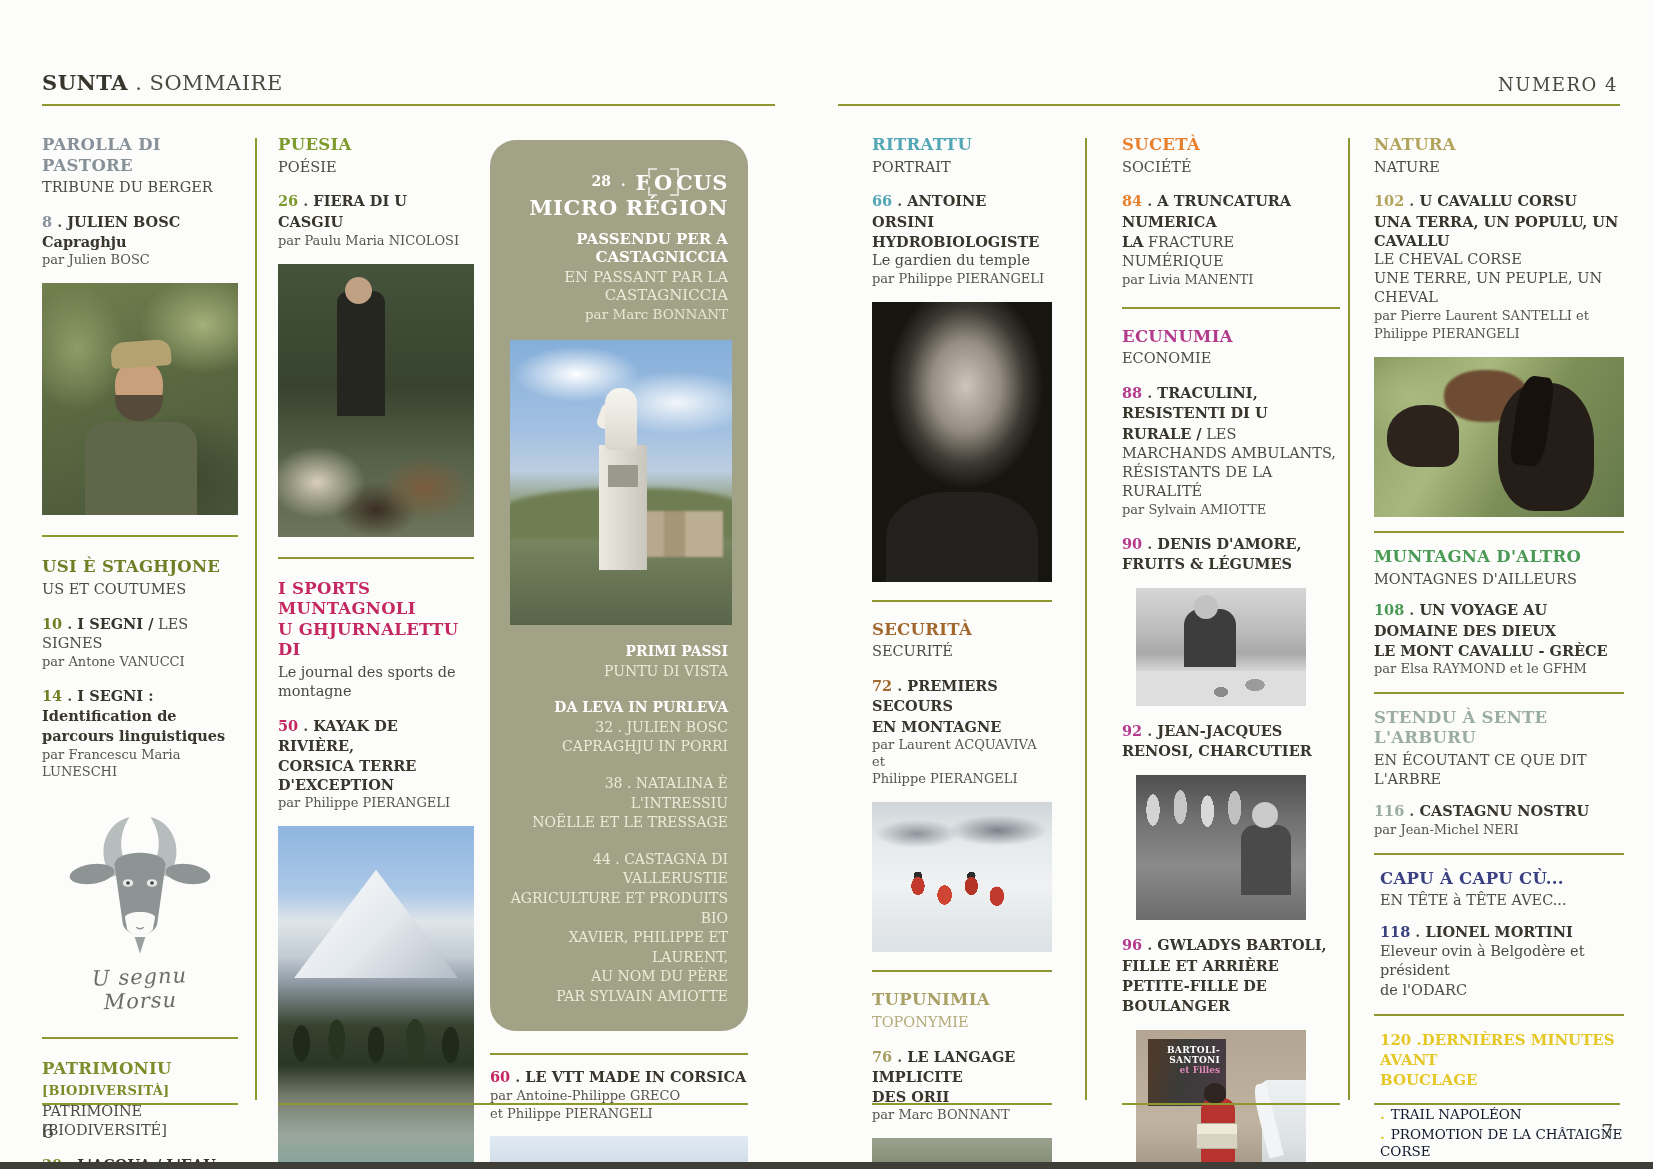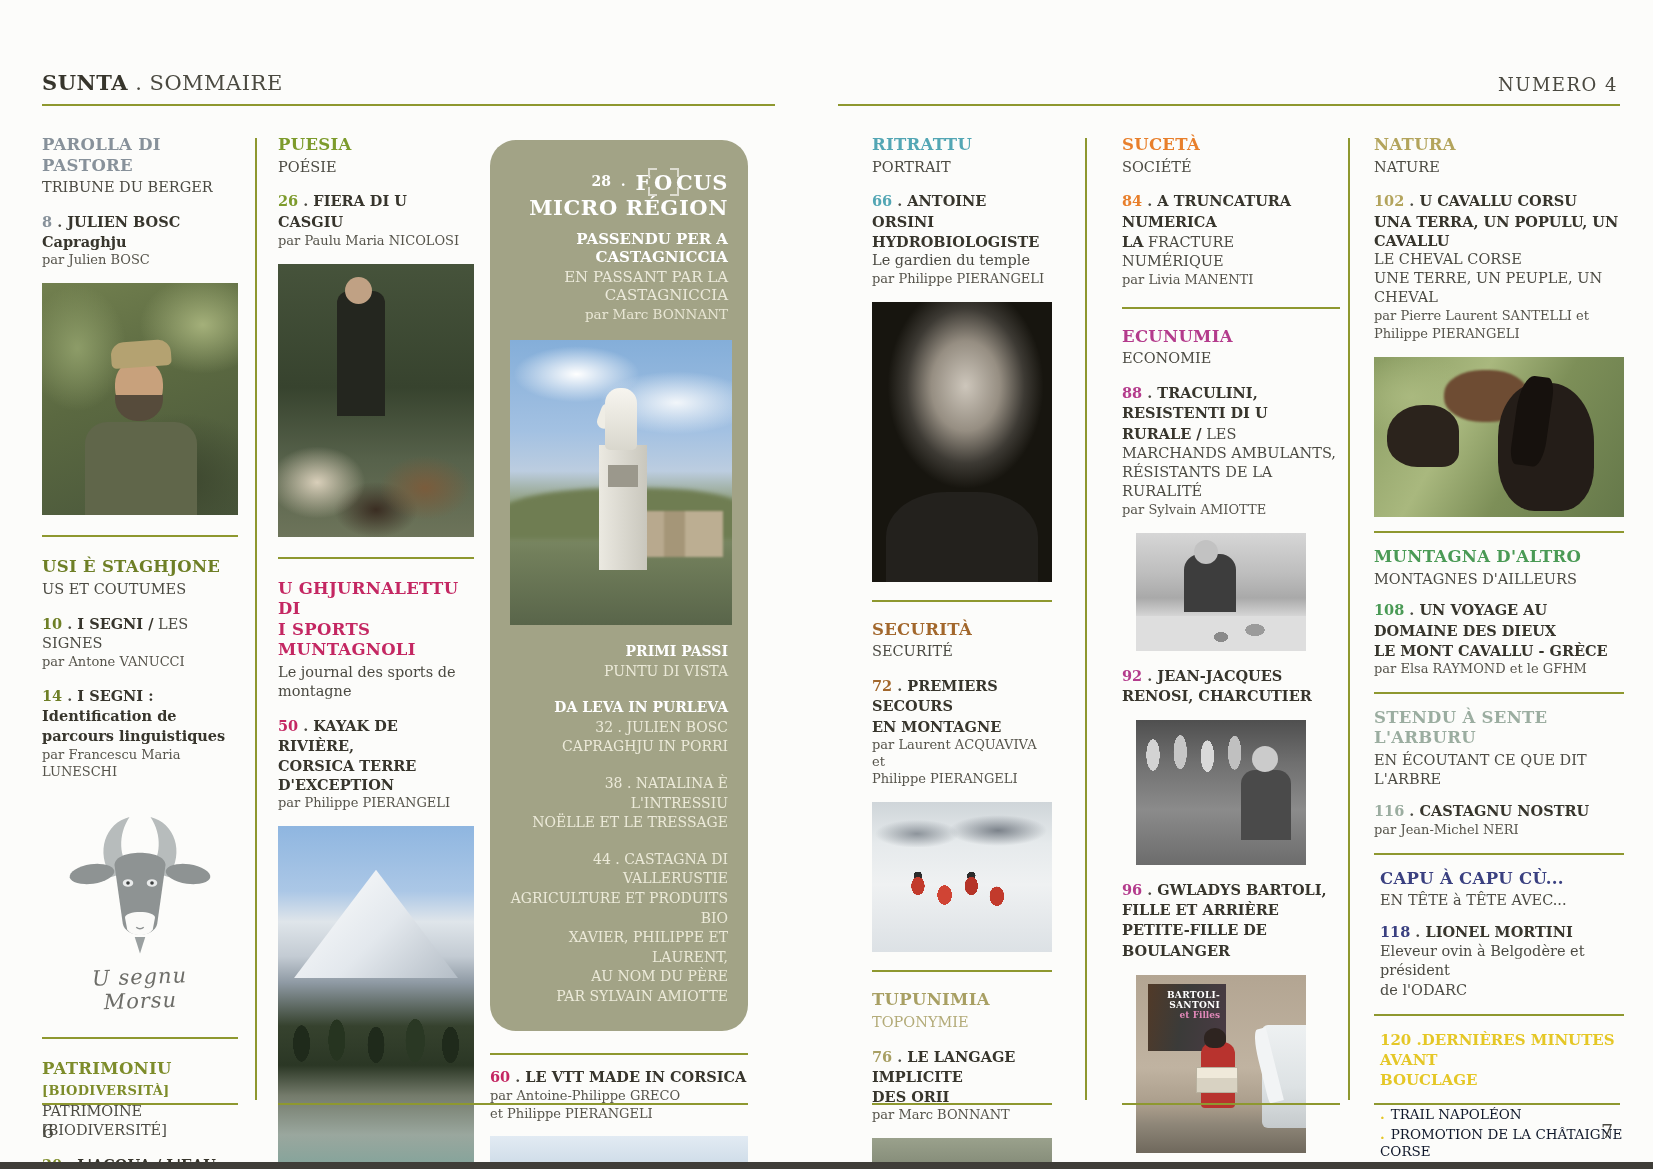--- a/index.html
+++ b/index.html
@@ -223,22 +223,22 @@
     <div class="entry">
       <span class="num c-puesia">26</span><span class="sep"> . </span><span class="et">FIERA DI U CASGIU</span>
       <div class="by">par Paulu Maria NICOLOSI</div>
     </div>
     <div class="photo ph-poet">
       <div class="p-man"></div>
       <div class="p-head"></div>
     </div>
     <div class="div"></div>
     <div class="sec-t c-ghj">
+      <div>I SPORTS MUNTAGNOLI</div>
       <div>U GHJURNALETTU  DI</div>
-      <div>I SPORTS MUNTAGNOLI</div>
     </div>
     <div class="sec-s">
       <div>Le journal des sports de</div>
       <div>montagne</div>
     </div>
     <div class="entry">
       <span class="num c-ghj">50</span><span class="sep"> . </span><span class="et">KAYAK DE RIVIÈRE,</span>
       <div class="et">CORSICA TERRE D'EXCEPTION</div>
       <div class="by">par Philippe PIERANGELI</div>
     </div>
@@ -343,20 +343,23 @@
       <div class="by">par Livia MANENTI</div>
     </div>
     <div class="div" style="margin:18px 0"></div>
     <div class="sec-t c-ecu">ECUNUMIA</div>
     <div class="sec-s">ECONOMIE</div>
     <div class="entry">
       <span class="num c-ecu">88</span><span class="sep"> . </span><span class="et">TRACULINI, RESISTENTI DI U RURALE /</span>
       <span class="etr">LES MARCHANDS AMBULANTS, RÉSISTANTS DE LA RURALITÉ</span>
       <div class="by">par Sylvain AMIOTTE</div>
     </div>
+    <div class="entry">
+      <span class="num c-ecu">90</span><span class="sep"> . </span><span class="et">DENIS D'AMORE, FRUITS &amp; LÉGUMES</span>
+    </div>
     <div class="photo ph-denis" style="width:170px;margin-left:14px">
       <div class="dn-man"></div>
       <div class="dn-head"></div>
       <div class="dn-table"></div>
     </div>
     <div class="entry">
       <span class="num c-ecu">92</span><span class="sep"> . </span><span class="et">JEAN-JACQUES RENOSI, CHARCUTIER</span>
     </div>
     <div class="photo ph-renosi" style="width:170px;margin-left:14px">
       <div class="rn-hams"></div>

